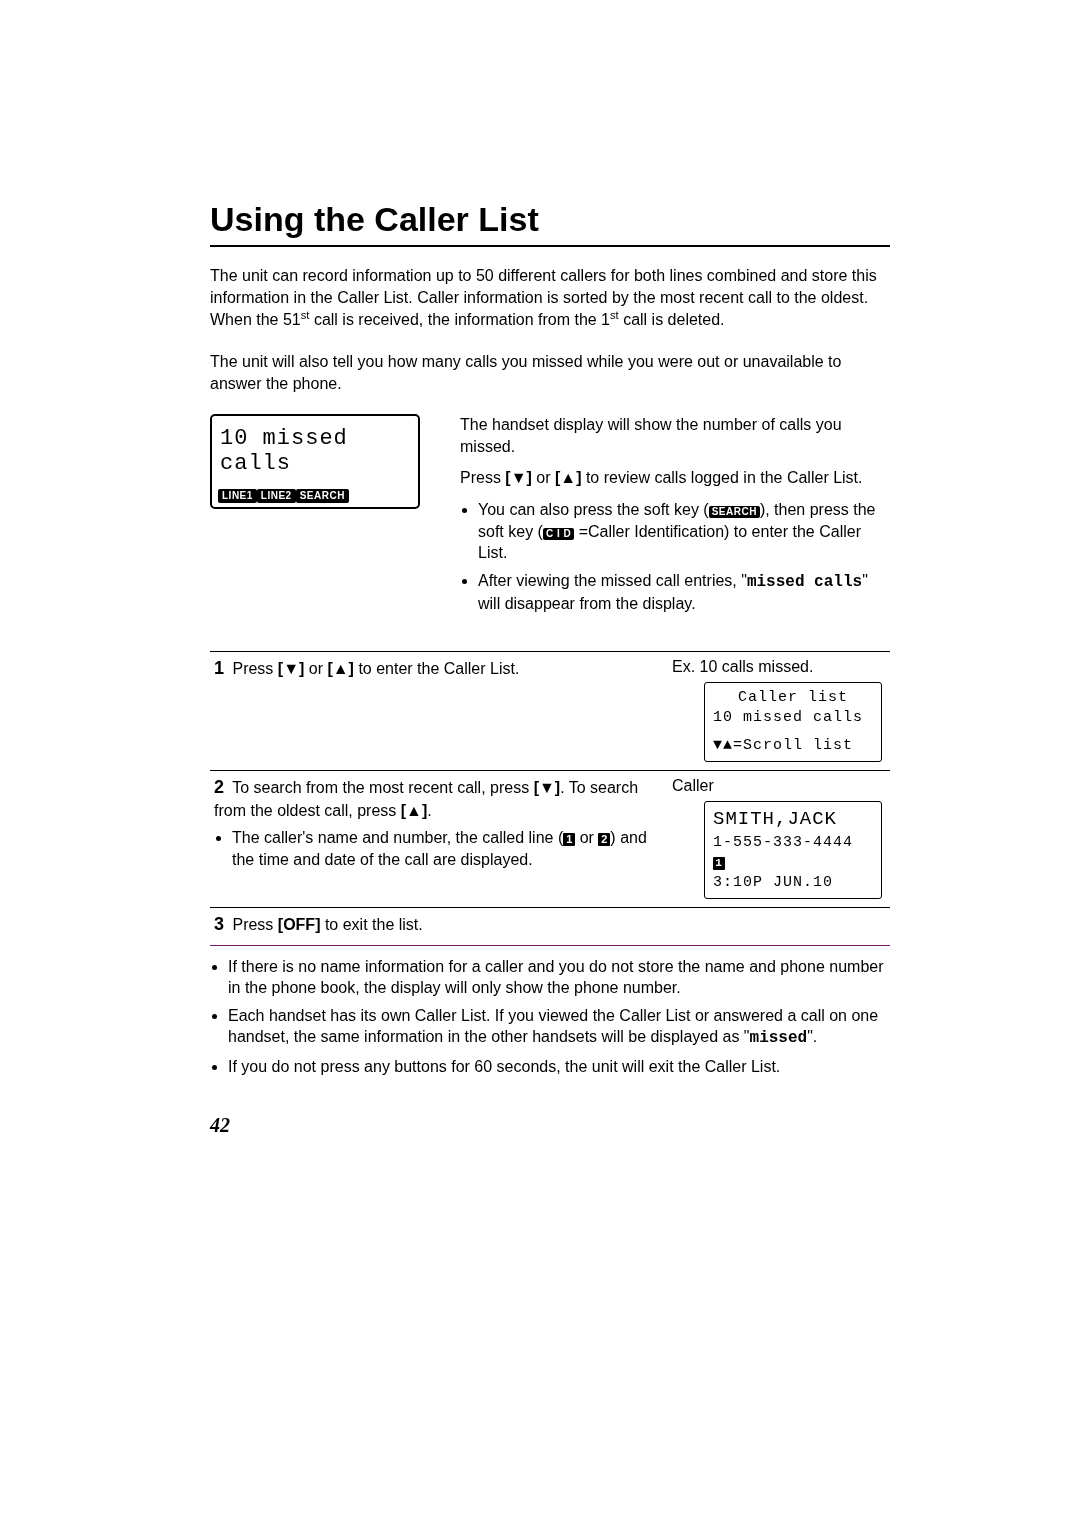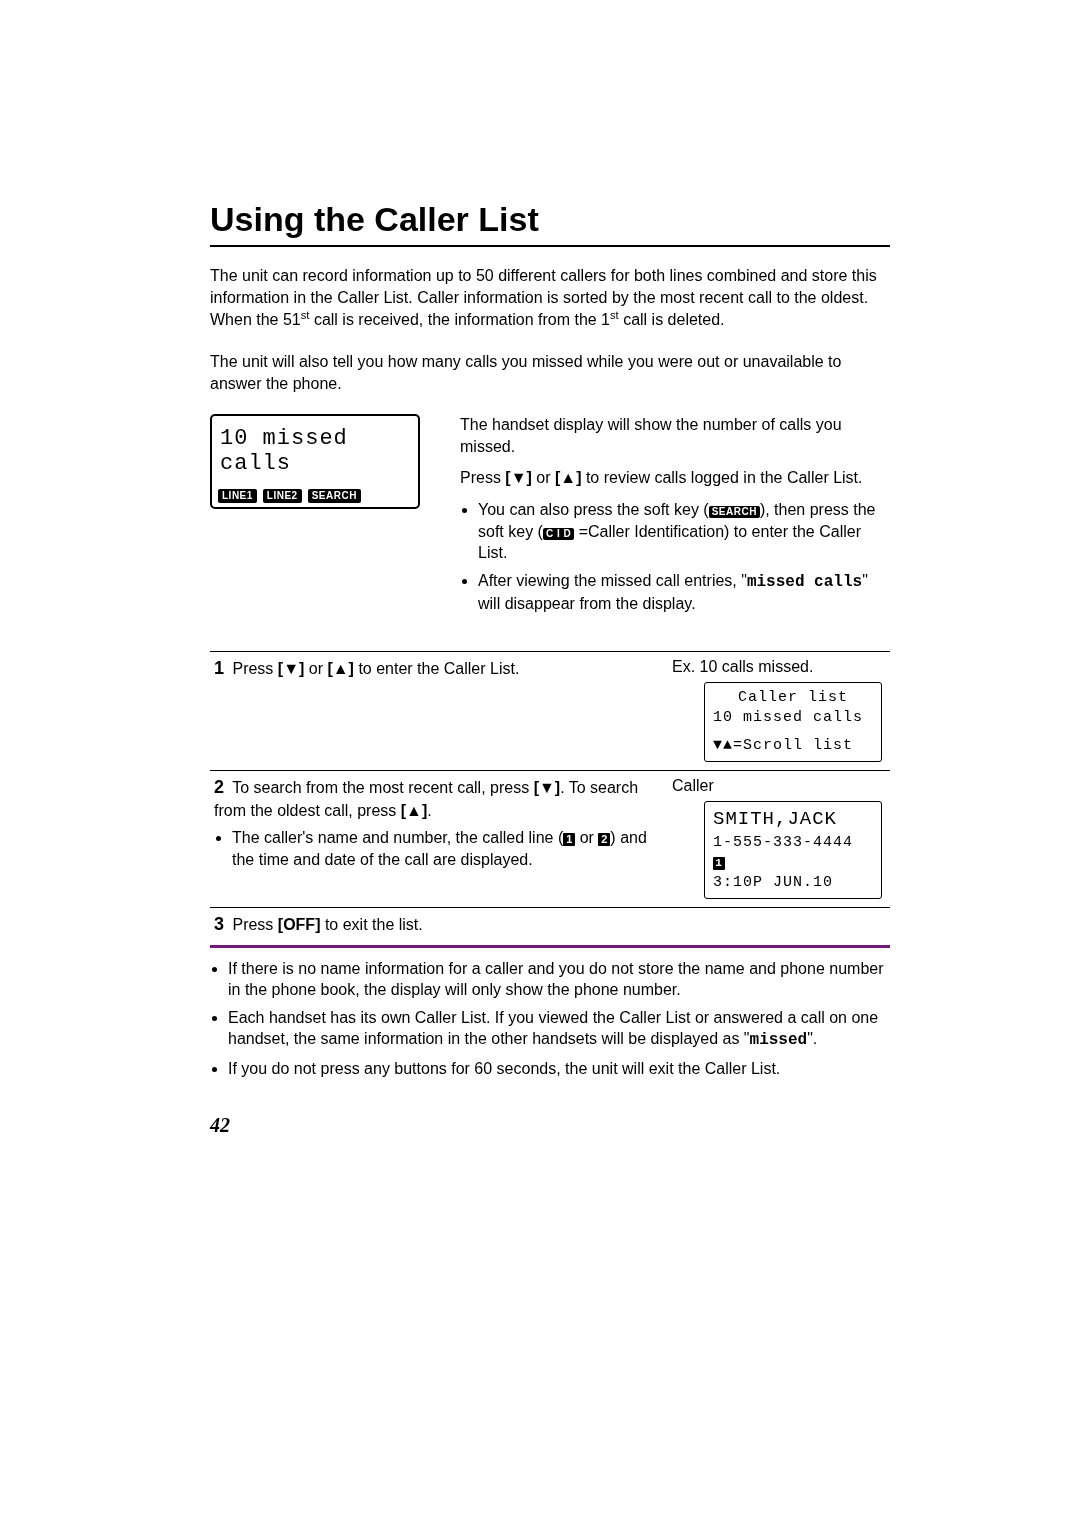--- a/index.html
+++ b/index.html
@@ -53,21 +53,20 @@
   .lcd-top {
     font-size: 22px;
     letter-spacing: 1px;
   }
   .lcd-softkeys {
     position: absolute;
     bottom: 4px;
     left: 6px;
     right: 10px;
     display: flex;
-    gap: 6px;
   }
   .softkey, .softkey-sm {
     background: #000;
     color: #fff;
     font-family: Arial, sans-serif;
     font-weight: bold;
     font-size: 10px;
     padding: 2px 4px;
     border-radius: 2px;
     letter-spacing: 0.5px;
@@ -118,21 +117,21 @@
     width: 100%;
     border-collapse: collapse;
   }
   table.steps td {
     vertical-align: top;
     padding: 4px 8px 8px 4px;
     font-size:16px;
     line-height:1.35;
   }
   table.steps tr { border-top: 1px solid #000; }
-  table.steps tr.last { border-bottom:3px solid #701a75;margin-left:35px; }
+  table.steps tr.last { border-bottom:1px solid #701a75;margin-left:35px; }
   .stepnum { font-weight: bold; font-size:18px; padding-right:4px;}
   td.rightcell { width: 210px; }
 
   .lcd-small {
     border:1.5px solid #000;
     border-radius:3px;
     font-family:"Courier New",monospace;
     font-size:15px;
     line-height:1.35;
     padding:5px 8px;

